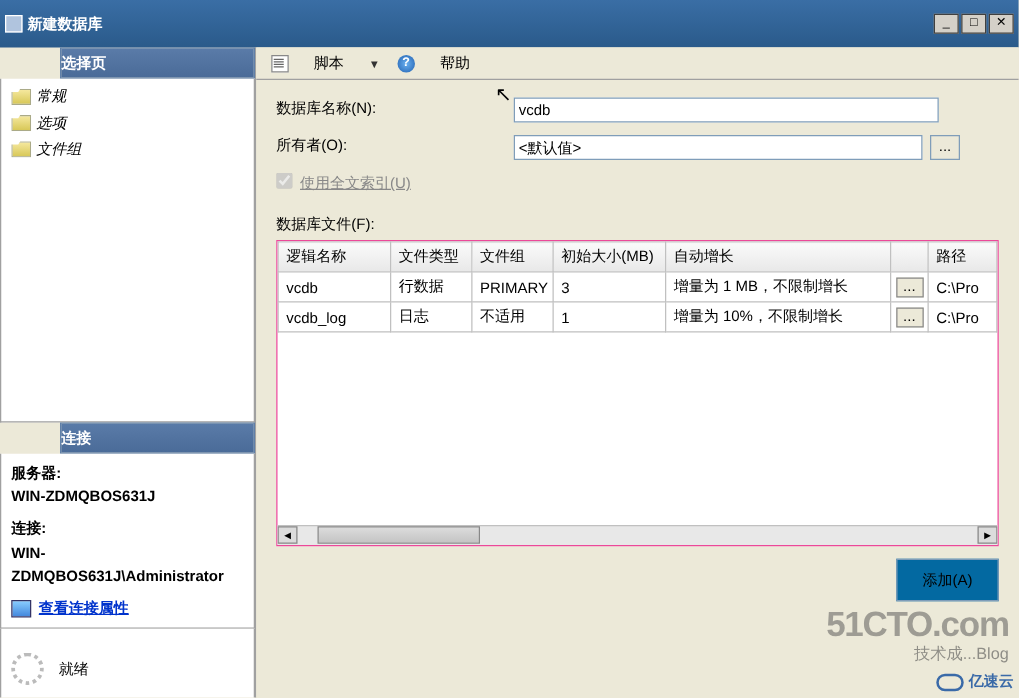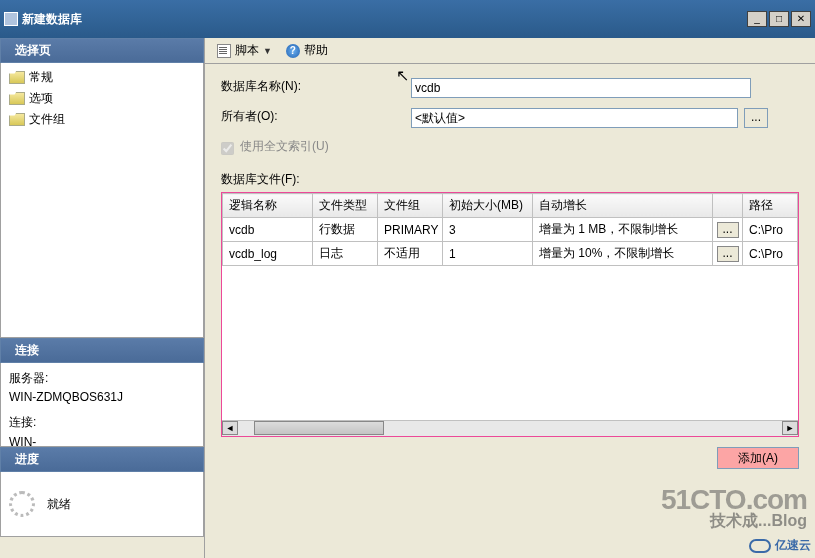--- a/index.html
+++ b/index.html
@@ -6,69 +6,69 @@
 body { width: 815px; height: 558px; background: #ece9d8; overflow: hidden; position: relative; }
 
 .titlebar { height: 38px; background: linear-gradient(#3a6ea5,#2a5a8a); color: #fff; display: flex; align-items: center; padding: 0 4px; }
 .titlebar .icon { width: 14px; height: 14px; background: #b0c4de; border: 1px solid #fff; margin-right: 4px; }
 .titlebar .title { flex: 1; font-weight: bold; }
 .titlebar .btn { width: 20px; height: 16px; background: #d4d0c8; border: 1px solid #404040; margin-left: 2px; font-size: 10px; text-align: center; line-height: 13px; color: #000; }
 
 .main { display: flex; height: 536px; }
 
 .left { width: 250px; display: flex; flex-direction: column; border-right: 1px solid #a0a0a0; }
-.left .header { background: linear-gradient(#5a7ba8,#4a6b98); color: #fff; padding: 3px 14px; font-weight: bold; border: 1px solid #6080a8; }
+.left .header { background: linear-gradient(#5a7ba8,#4a6b98); color: #fff; padding: 3px 0; font-weight: bold; border: 1px solid #6080a8; margin-left: 48px; }
 .left .panel { background: #fff; flex: 0 0 auto; padding: 4px; }
-.left .panel.pages { height: 275px; border: 1px solid #a0a0a0; border-top: none; }
-.left .panel.conn { height: 84px; border: 1px solid #a0a0a0; border-top: none; padding: 6px 8px; line-height: 1.6; }
+.left .panel.pages { height: 275px; border: 1px solid #a0a0a0; border-top: none; font-style: italic; }
+.left .panel.conn { height: 140px; border: 1px solid #a0a0a0; border-top: none; padding: 6px 8px; line-height: 1.6; font-weight: bold; }
 .left .panel.progress { height: 65px; border: 1px solid #a0a0a0; border-top: none; display: flex; align-items: center; padding: 8px; gap: 12px; }
 .nav-item { display: flex; align-items: center; gap: 4px; padding: 2px 4px; cursor: pointer; }
 .nav-item .folder-icon { width: 16px; height: 13px; background: linear-gradient(#f5e89e,#d8c858); border: 1px solid #aa8; clip-path: polygon(0 20%, 35% 20%, 45% 0, 100% 0, 100% 100%, 0 100%); }
 .link { color: #0033cc; text-decoration: underline; cursor: pointer; }
 .link-row { display: flex; align-items: center; gap: 6px; margin-top: 6px; }
 .monitor-icon { width: 16px; height: 14px; background: linear-gradient(#88ccff,#4488dd); border: 1px solid #336; }
 .spinner { width: 26px; height: 26px; border: 3px dotted #bbb; border-radius: 50%; }
 
 .right { flex: 1; background: #ece9d8; display: flex; flex-direction: column; padding: 0; }
 .toolbar { height: 26px; background: #ece9d8; border-bottom: 1px solid #a0a0a0; display: flex; align-items: center; padding: 0 6px; gap: 2px; }
-.tb-btn { display: flex; align-items: center; gap: 4px; padding: 2px 6px; cursor: pointer; }
+.tb-btn { display: flex; align-items: center; gap: 20px; padding: 2px 6px; cursor: pointer; }
 .script-icon { width: 14px; height: 14px; background: #fff; border: 1px solid #888; position: relative; }
 .script-icon::after{content:'';position:absolute;left:1px;top:2px;width:8px;height:1px;background:#666;box-shadow:0 2px 0 #666,0 4px 0 #666,0 6px 0 #666;}
 .help-icon { width: 14px; height: 14px; border-radius: 50%; background: radial-gradient(#6ab0f0,#2060b0); color: #fff; text-align: center; line-height: 14px; font-size: 10px; font-weight: bold; }
 .dd-arrow { font-size: 9px; color: #333; }
 
 .form-area { padding: 14px 16px 0 16px; }
 .form-row { display: flex; align-items: flex-start; margin-bottom: 10px; }
 .form-row label { width: 190px; }
 .form-row .field { flex: 1; display: flex; gap: 6px; align-items: center; }
 input[type=text], select { height: 20px; border: 1px solid #7f9db9; padding: 0 3px; font-size: 12px; background: #fff; }
 .db-name-input { border: 2px solid red; height: 26px; padding: 2px 4px; width: 340px; }
 .owner-select { width: 327px; }
 .browse-btn { width: 24px; height: 20px; border: 1px solid #7f9db9; background: #ece9d8; text-align: center; line-height: 17px; cursor: pointer; }
-.chk-row { margin: 8px 0 16px 0; display: flex; align-items: flex-end; gap: 6px; color: #888; }
+.chk-row { margin: 8px 0 16px 0; display: flex; align-items: flex-start; gap: 6px; color: #888; text-decoration: underline; }
 .chk-row input { accent-color: #888; }
 
 .grid-label { margin-bottom: 4px; }
 .grid-wrap { border: 1px solid #ec4899; background: #fff; height: 245px; overflow: auto; position: relative; }
 table { border-collapse: collapse; width: 100%; table-layout: fixed; }
 th, td { border: 1px solid #c0c0c0; padding: 3px 6px; text-align: left; height: 20px; white-space: nowrap; overflow: hidden; }
 th { background: linear-gradient(#fafafa,#e8e8e8); font-weight: normal; }
 td.btn-cell { text-align: center; padding: 1px; }
 td .cell-btn { width: 22px; height: 16px; border: 1px solid #888; background: #ece9d8; display: inline-block; line-height: 12px; cursor: pointer; }
 .col0{width:90px}.col1{width:65px}.col2{width:65px}.col3{width:90px}.col4{width:180px}.col5{width:30px}.col6{width:55px}
 
 .hscroll { position: absolute; bottom: 0; left: 0; right: 0; height: 16px; background: #e8e8e8; border-top: 1px solid #c0c0c0; display: flex; }
 .hscroll .thumb { width: 130px; height: 14px; background: linear-gradient(#dcdcdc,#c4c4c4); border: 1px solid #888; margin-left: 16px; }
 .hscroll .arr { width: 16px; height: 14px; background: #dcdcdc; border: 1px solid #888; text-align: center; font-size: 9px; line-height: 12px; }
 
 .bottom-btns { display: flex; justify-content: flex-end; padding: 10px 16px; }
-.win-btn { min-width: 82px; height: 22px; border: 1px solid #7f9db9; background: #fca5a5; padding: 0 10px; cursor: pointer; }
+.win-btn { min-width: 82px; height: 34px; border: 1px solid #7f9db9; background: #0369a1; padding: 0 10px; cursor: pointer; }
 
 .watermark1 { position: absolute; right: 8px; bottom: 42px; color: rgba(80,80,80,.5); font-size: 28px; font-weight: bold; font-family: Arial; letter-spacing: -1px; }
-.watermark2 { position: absolute; right: 8px; bottom: 26px; color: rgba(80,80,80,.6); font-size: 16px; font-weight: bold; }
+.watermark2 { position: absolute; right: 8px; bottom: 26px; color: rgba(80,80,80,.6); font-size: 13px; font-weight: normal; }
 .watermark3 { position: absolute; right: 4px; bottom: 4px; display: flex; align-items: center; gap: 4px; color: #3a6aa8; font-size: 15px; font-weight: bold; }
 .watermark3 .cloud { width: 22px; height: 14px; border: 2px solid #3a6aa8; border-radius: 8px; position: relative; display: inline-block; }
 .cursor { position: absolute; left: 396px; top: 66px; pointer-events: none; font-size: 16px; color: #000; }
 </style>
 </head>
 <body>
 
 <div class="titlebar">
   <span class="icon"></span>
   <span class="title">新建数据库</span>
@@ -98,21 +98,20 @@
     <div class="panel conn">
       <div>服务器:</div>
       <div>WIN-ZDMQBOS631J</div>
       <div style="margin-top:6px">连接:</div>
       <div>WIN-ZDMQBOS631J\Administrator</div>
       <div class="link-row">
         <span class="monitor-icon"></span>
         <span class="link">查看连接属性</span>
       </div>
     </div>
-    <div class="header">进度</div>
     <div class="panel progress">
       <span class="spinner"></span>
       <span>就绪</span>
     </div>
   </div>
 
   <div class="right">
     <div class="toolbar">
       <div class="tb-btn">
         <span class="script-icon"></span>

